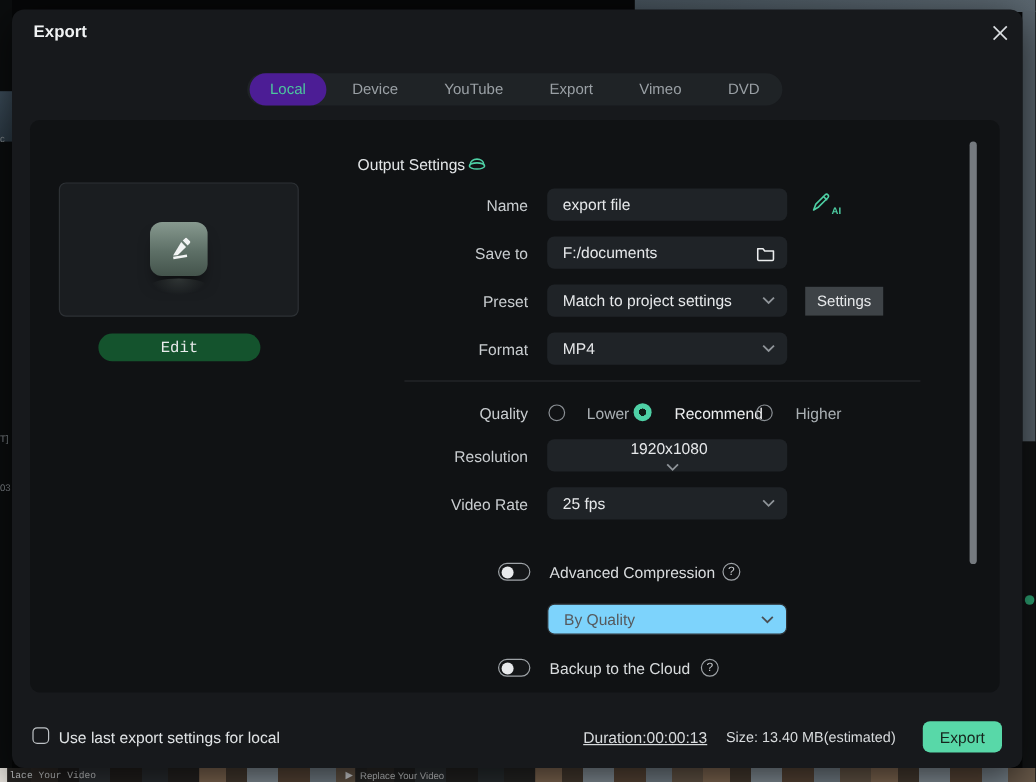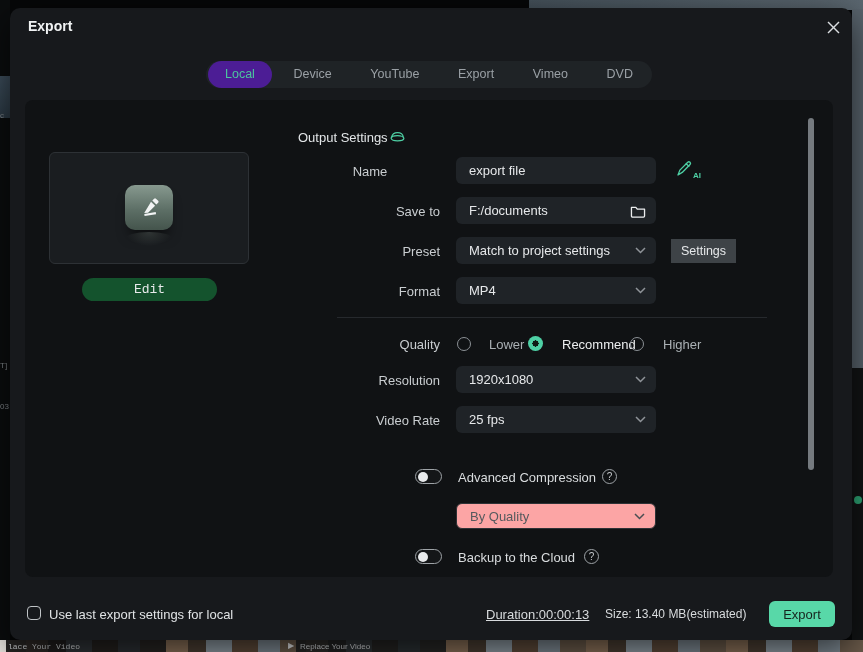--- a/index.html
+++ b/index.html
@@ -71,21 +71,21 @@
   
   .row-label { position:absolute; left:290px; width:140px; text-align:right;
     font-size:13px; color:#c9cdd0; }
   .field { position:absolute; left:446px; width:200px; height:27px;
     background:#1f2327; border-radius:6px; display:flex; align-items:center;
     padding:0 10px 0 13px; cursor:pointer; }
   .field .val { font-size:13px; color:#e6e8ea; flex:1; white-space:nowrap; overflow:hidden; }
   .field input { background:transparent; border:none; outline:none; color:#e6e8ea;
     font-size:13px; font-family:inherit; width:100%; }
   .chev { flex:0 0 auto; margin-left:6px; }
-  .field.disabled { background:#fca5a5; border:1px solid #2e3236; }
+  .field.disabled { background:#7dd3fc; border:1px solid #2e3236; }
   .field.disabled .val { color:#565a5e; }
   .field.disabled .chev polyline { stroke:#4a4e52; }
 
   .ai-icon { position:absolute; left:665px; top:152px; width:26px; height:20px; cursor:pointer; }
   .ai-icon .ai-txt { position:absolute; right:0; bottom:0; font-size:8px; font-weight:bold; color:#4ecfa4; }
   .folder-icon { flex:0 0 auto; margin-left:6px; cursor:pointer; }
 
   .settings-btn { position:absolute; left:661px; top:231px; width:65px; height:24px;
     background:#3e4347; border:none; border-radius:0; color:#e6e8ea; font-size:12.5px;
     font-family:inherit; cursor:pointer; }
@@ -178,21 +178,21 @@
   </div>
   <div class="edit-badge-reflect"></div>
   <button class="edit-btn">Edit</button>
 
   <div class="section-title">Output Settings</div>
   <svg class="cap-icon" viewBox="0 0 24 24" fill="none" stroke="#4ecfa4" stroke-width="1.8" stroke-linecap="round" stroke-linejoin="round">
     <path d="M4 13c0-4 3.6-6.5 8-6.5s8 2.5 8 6.5"></path>
     <ellipse cx="12" cy="14.5" rx="9" ry="3.6"></ellipse>
   </svg>
 
-  <div class="row-label" style="top:156px;text-align:center;">Name</div>
+  <div class="row-label" style="top:156px;">Name</div>
   <div class="field" style="top:149px;">
     <input value="export file" style="">
   </div>
   <div class="ai-icon">
     <svg width="18" height="18" viewBox="0 0 24 24" fill="none" stroke="#4ecfa4" stroke-width="1.8" stroke-linecap="round" stroke-linejoin="round">
       <path d="M4 20 l2.5-6.5 L17 3 a2.2 2.2 0 0 1 3.1 3.1 L9.6 16.6 Z"></path>
       <path d="M15 5 l3.5 3.5"></path>
     </svg>
     <span class="ai-txt">AI</span>
   </div>
@@ -226,21 +226,21 @@
 
   <div class="row-label" style="top:329px;">Quality</div>
   <div class="radio" style="left:447px; top:329px;"></div>
   <div class="radio-label" style="left:467px; top:329px;">Lower</div>
   <div class="radio selected" style="left:518px; top:328px;"></div>
   <div class="radio-label selected" style="left:540px; top:329px;">Recommend</div>
   <div class="radio" style="left:620px; top:329px;"></div>
   <div class="radio-label" style="left:641px; top:329px;">Higher</div>
 
   <div class="row-label" style="top:365px;">Resolution</div>
-  <div class="field" style="top:358px;">
+  <div class="field" style="top:358px;flex-direction:column;">
     <span class="val">1920x1080</span>
     <svg class="chev" width="11" height="7" viewBox="0 0 11 7" fill="none">
       <polyline points="1,1 5.5,5.5 10,1" stroke="#8f9499" stroke-width="1.5"></polyline>
     </svg>
   </div>
 
   <div class="row-label" style="top:405px;">Video Rate</div>
   <div class="field" style="top:398px;">
     <span class="val">25 fps</span>
     <svg class="chev" width="11" height="7" viewBox="0 0 11 7" fill="none">

